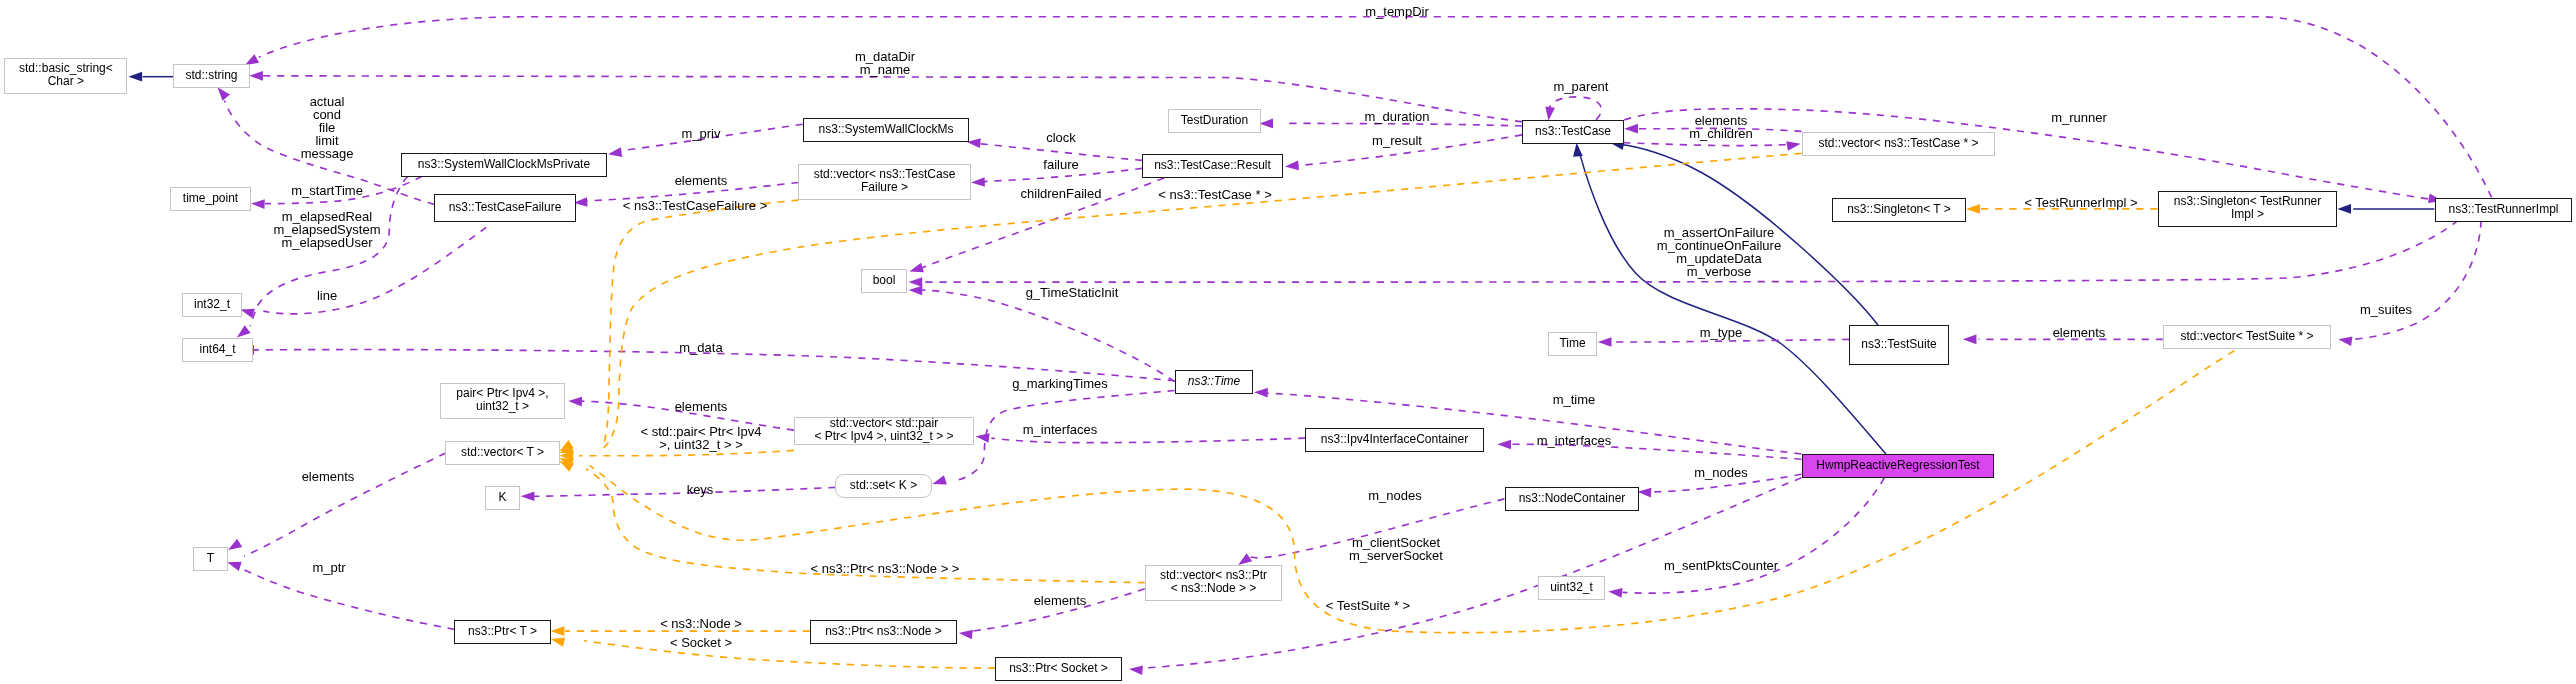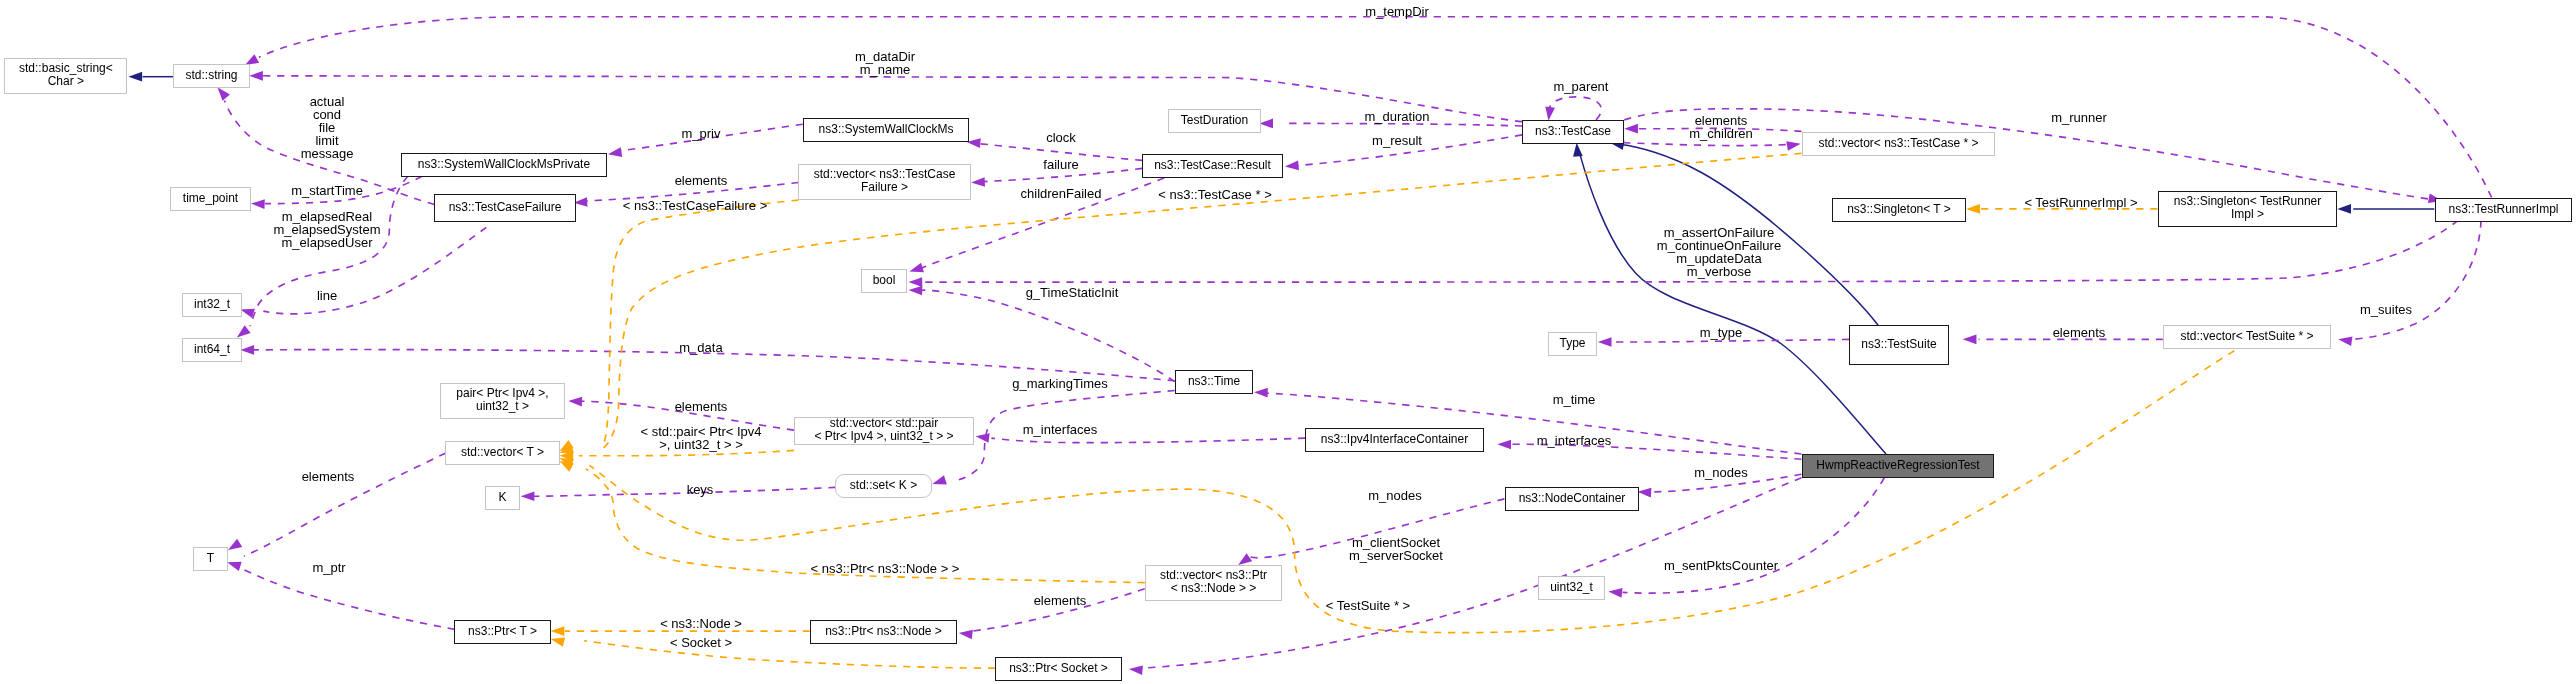--- a/index.html
+++ b/index.html
@@ -8,21 +8,21 @@
           font-family:"Liberation Sans",sans-serif;}
   svg#graph{position:absolute;left:0;top:0;width:2576px;height:684px;}
   .node{position:absolute;box-sizing:border-box;background:#ffffff;
         font-family:"Liberation Sans",sans-serif;font-size:12px;color:#000000;
         text-align:center;white-space:pre;z-index:3;}
   .node .lines{position:absolute;left:-1.8px;right:-1.8px;top:50%;
                transform:translateY(-50%) translateY(-0.8px);
                line-height:13px;}
   .node.light{border:1.3px solid #c4c4c4;}
   .node.dark{border:1.5px solid #191919;}
-  .node.grey{border:1.5px solid #191919;background:#737373;}
+  .node.grey{border:1.5px solid #191919;background:#d946ef;}
   .elabel{position:absolute;font-family:"Liberation Sans",sans-serif;font-size:13px;
           color:#000000;line-height:13px;text-align:center;white-space:pre;
           transform:translate(-50%,-50%);z-index:2;}
   .edge{fill:none;stroke-width:1.85;}
   .edge.p{stroke:#9a32cd;stroke-dasharray:8.2 7.8;}
   .edge.o{stroke:#ffa500;stroke-dasharray:8.2 7.8;}
   .edge.n{stroke:#1f2080;stroke-width:1.7;}
   .ah{stroke:none;}
   .ah.p{fill:#9a32cd;}
   .ah.o{fill:#ffa500;}
@@ -268,40 +268,40 @@
     <div class="elabel" style="left: 1368px; top: 605px;"><div>&lt; TestSuite * &gt;</div></div>
     <div class="elabel" style="left: 2081px; top: 202px;"><div>&lt; TestRunnerImpl &gt;</div></div>
     <div class="elabel" style="left: 701px; top: 623px;"><div>&lt; ns3::Node &gt;</div></div>
     <div class="elabel" style="left: 701px; top: 642px;"><div>&lt; Socket &gt;</div></div>
     <div class="node light" style="left: 4.4px; top: 58px; width: 123px; height: 36px;"><div class="lines"><div>std::basic_string&lt;</div><div>Char &gt;</div></div></div>
     <div class="node light" style="left: 173px; top: 64px; width: 77px; height: 24px;"><div class="lines"><div>std::string</div></div></div>
     <div class="node light" style="left: 170px; top: 187px; width: 81px; height: 24px;"><div class="lines"><div>time_point</div></div></div>
     <div class="node dark" style="left: 401px; top: 153px; width: 206px; height: 24px;"><div class="lines"><div>ns3::SystemWallClockMsPrivate</div></div></div>
     <div class="node dark" style="left: 434px; top: 194px; width: 142px; height: 28px;"><div class="lines"><div>ns3::TestCaseFailure</div></div></div>
     <div class="node light" style="left: 182px; top: 293px; width: 60px; height: 24px;"><div class="lines"><div>int32_t</div></div></div>
-    <div class="node light" style="left: 182px; top: 338px; width: 60px; height: 24px; padding-left: 24px;"><div class="lines"><div>int64_t</div></div></div>
+    <div class="node light" style="left: 182px; top: 338px; width: 71px; height: 24px; padding-left: 24px;"><div class="lines"><div>int64_t</div></div></div>
     <div class="node light" style="left: 440px; top: 383px; width: 125px; height: 36px;"><div class="lines"><div>pair&lt; Ptr&lt; Ipv4 &gt;,</div><div>uint32_t &gt;</div></div></div>
     <div class="node light" style="left: 445px; top: 441px; width: 115px; height: 24px;"><div class="lines"><div>std::vector&lt; T &gt;</div></div></div>
     <div class="node light" style="left: 485px; top: 486px; width: 35px; height: 24px;"><div class="lines"><div>K</div></div></div>
     <div class="node light" style="left: 193px; top: 547px; width: 35px; height: 24px;"><div class="lines"><div>T</div></div></div>
     <div class="node dark" style="left: 454px; top: 620px; width: 97px; height: 24px;"><div class="lines"><div>ns3::Ptr&lt; T &gt;</div></div></div>
     <div class="node dark" style="left: 803px; top: 118px; width: 166px; height: 24px;"><div class="lines"><div>ns3::SystemWallClockMs</div></div></div>
     <div class="node light" style="left: 798px; top: 164px; width: 173px; height: 36px;"><div class="lines"><div>std::vector&lt; ns3::TestCase</div><div>Failure &gt;</div></div></div>
     <div class="node light" style="left: 861px; top: 269px; width: 46px; height: 24px;"><div class="lines"><div>bool</div></div></div>
     <div class="node light" style="left: 794px; top: 417px; width: 180px; height: 28px;"><div class="lines"><div>std::vector&lt; std::pair</div><div>&lt; Ptr&lt; Ipv4 &gt;, uint32_t &gt; &gt;</div></div></div>
     <div class="node light" style="left: 835px; top: 474px; width: 97px; height: 24px; border-radius: 9px;"><div class="lines"><div>std::set&lt; K &gt;</div></div></div>
     <div class="node dark" style="left: 810px; top: 620px; width: 147px; height: 24px;"><div class="lines"><div>ns3::Ptr&lt; ns3::Node &gt;</div></div></div>
     <div class="node light" style="left: 1168px; top: 109px; width: 93px; height: 24px;"><div class="lines"><div>TestDuration</div></div></div>
     <div class="node dark" style="left: 1142px; top: 154px; width: 141px; height: 24px;"><div class="lines"><div>ns3::TestCase::Result</div></div></div>
-    <div class="node dark" style="left: 1175px; top: 370px; width: 78px; height: 24px;"><div class="lines"><div>ns3::Time</div></div></div>
+    <div class="node dark" style="left: 1175px; top: 370px; width: 78px; height: 24px; font-style: italic;"><div class="lines"><div>ns3::Time</div></div></div>
     <div class="node light" style="left: 1145px; top: 565px; width: 137px; height: 36px;"><div class="lines"><div>std::vector&lt; ns3::Ptr</div><div>&lt; ns3::Node &gt; &gt;</div></div></div>
     <div class="node dark" style="left: 995px; top: 657px; width: 127px; height: 24px;"><div class="lines"><div>ns3::Ptr&lt; Socket &gt;</div></div></div>
     <div class="node dark" style="left: 1305px; top: 428px; width: 179px; height: 24px;"><div class="lines"><div>ns3::Ipv4InterfaceContainer</div></div></div>
     <div class="node dark" style="left: 1522px; top: 120px; width: 102px; height: 24px;"><div class="lines"><div>ns3::TestCase</div></div></div>
-    <div class="node light" style="left: 1548px; top: 332px; width: 49px; height: 24px;"><div class="lines"><div>Type</div></div></div>
+    <div class="node light" style="left: 1548px; top: 332px; width: 49px; height: 24px;"><div class="lines"><div>Time</div></div></div>
     <div class="node dark" style="left: 1505px; top: 487px; width: 134px; height: 24px;"><div class="lines"><div>ns3::NodeContainer</div></div></div>
     <div class="node light" style="left: 1538px; top: 576px; width: 67px; height: 24px;"><div class="lines"><div>uint32_t</div></div></div>
     <div class="node light" style="left: 1802px; top: 132px; width: 193px; height: 24px;"><div class="lines"><div>std::vector&lt; ns3::TestCase * &gt;</div></div></div>
     <div class="node dark" style="left: 1832px; top: 198px; width: 134px; height: 24px;"><div class="lines"><div>ns3::Singleton&lt; T &gt;</div></div></div>
     <div class="node dark" style="left: 1849px; top: 325px; width: 100px; height: 40px;"><div class="lines"><div>ns3::TestSuite</div></div></div>
     <div class="node grey" style="left: 1802px; top: 454px; width: 192px; height: 24px;"><div class="lines"><div>HwmpReactiveRegressionTest</div></div></div>
     <div class="node light" style="left: 2163px; top: 325px; width: 168px; height: 24px;"><div class="lines"><div>std::vector&lt; TestSuite * &gt;</div></div></div>
     <div class="node dark" style="left: 2158px; top: 191px; width: 179px; height: 36px;"><div class="lines"><div>ns3::Singleton&lt; TestRunner</div><div>Impl &gt;</div></div></div>
     <div class="node dark" style="left: 2435px; top: 198px; width: 137px; height: 24px;"><div class="lines"><div>ns3::TestRunnerImpl</div></div></div>
   </div>

